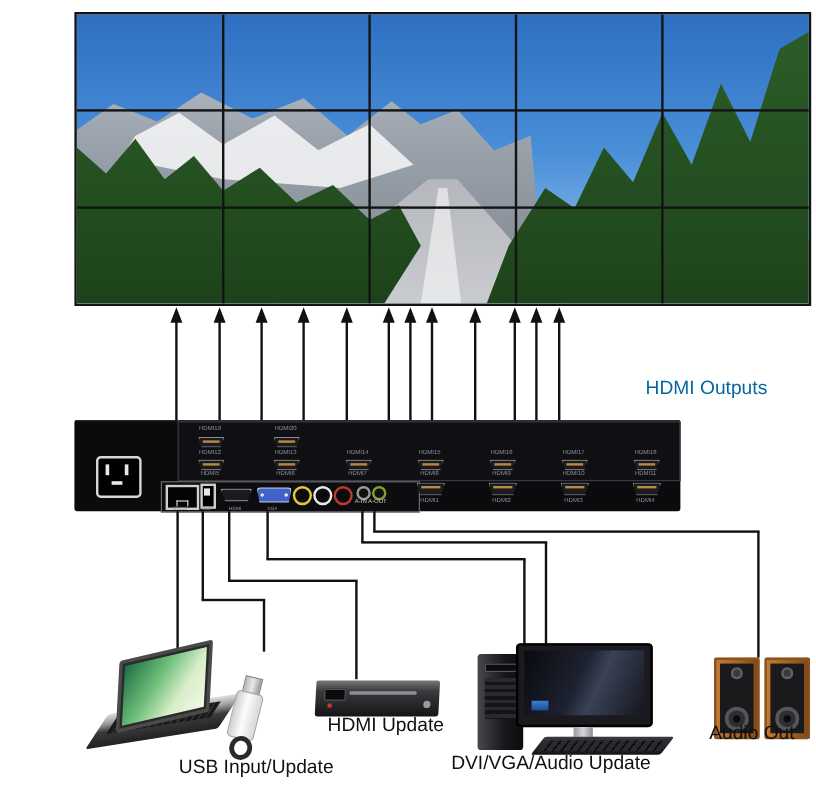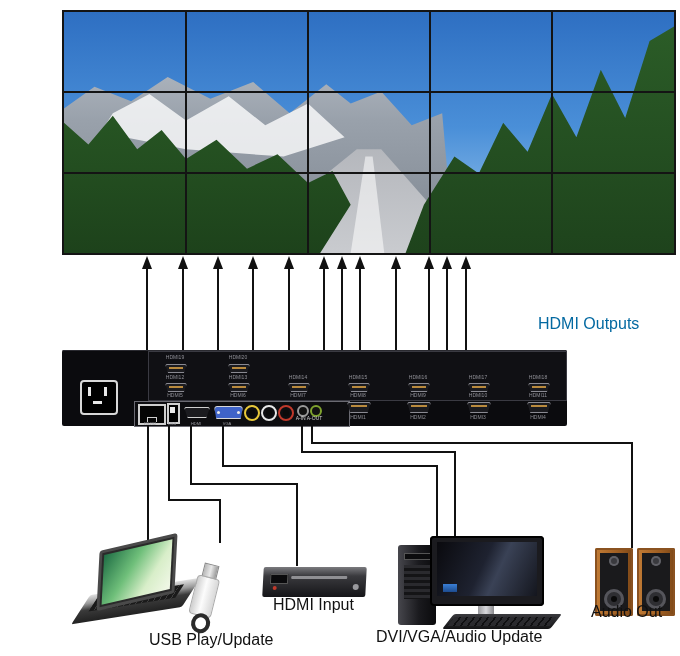--- a/index.html
+++ b/index.html
@@ -366,18 +366,18 @@
       </div>
   </div>
   <div class="speaker" style="left:637px;">
     <div class="front"></div>
       <div class="tweeter"></div>
       <div class="woofer">
         <i></i>
       </div>
   </div>
 
-  <div class="dev-label" style="left:149px;top:631px;">USB Play/Update</div>
-  <div class="dev-label" style="left:273px;top:596px;">HDMI Input</div>
+  <div class="dev-label" style="left:149px;top:631px;">USB Input/Update</div>
+  <div class="dev-label" style="left:273px;top:596px;">HDMI Update</div>
   <div class="dev-label" style="left:376px;top:628px;">DVI/VGA/Audio Update</div>
   <div class="dev-label" style="left:591px;top:603px;">Audio Out</div>
 
 </div>
 
 </body></html>

